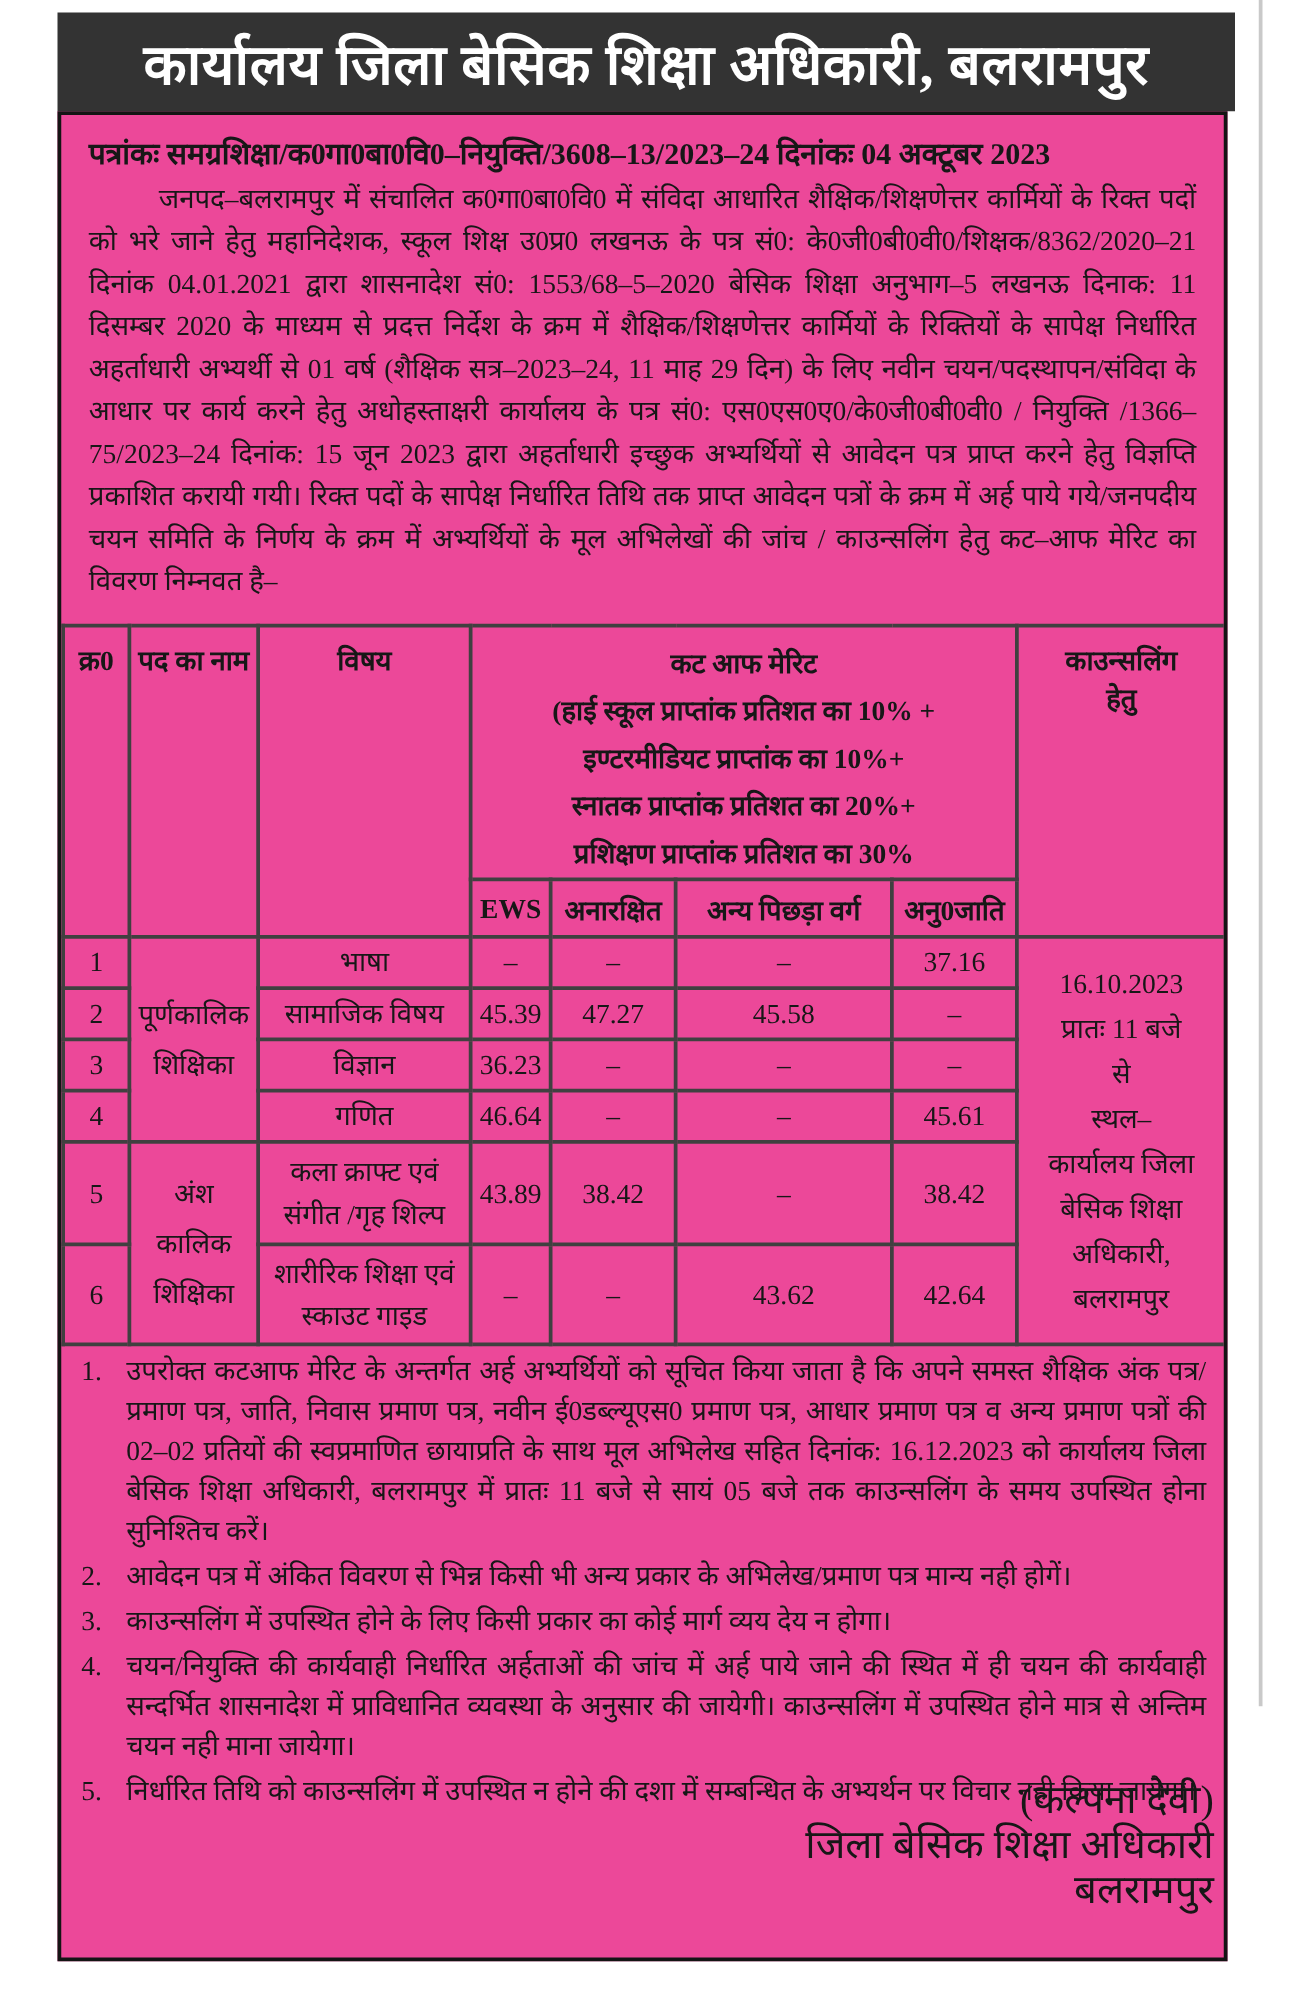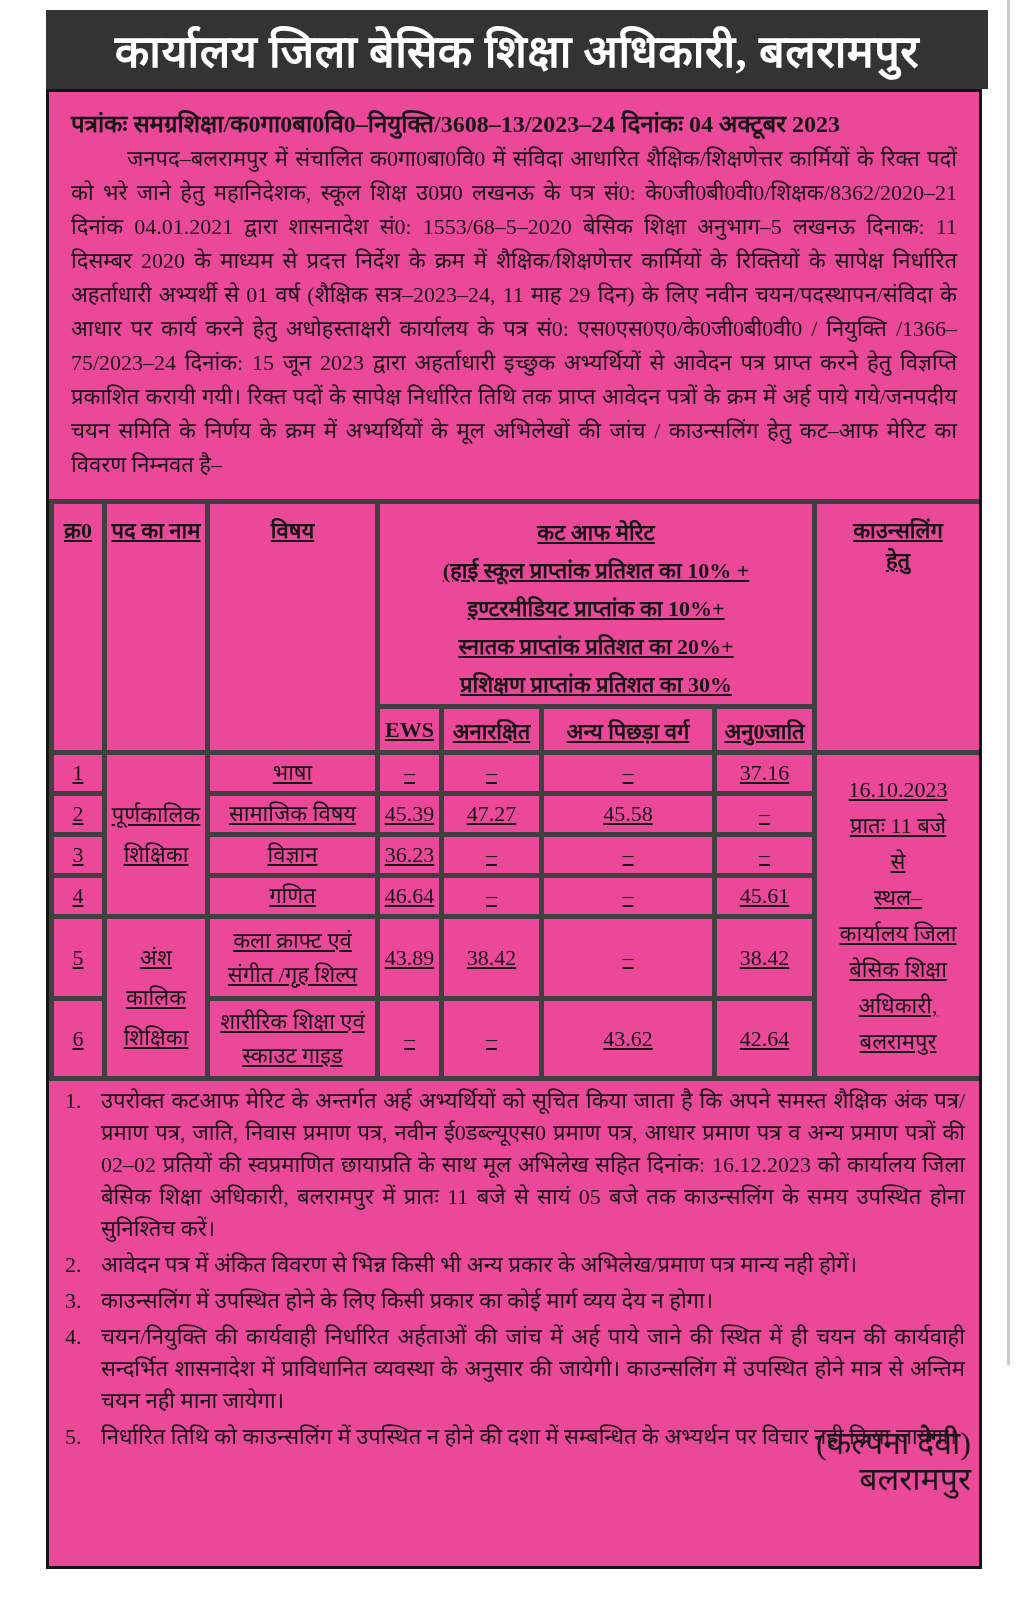--- a/index.html
+++ b/index.html
@@ -39,24 +39,23 @@
     font-size:22px; line-height:34px;
     text-align:justify; text-indent:56px;
   }
 
   table.cutoff {
     border-collapse:collapse; table-layout:fixed;
     width:930px; margin:6px 0 0 0;
     font-size:22px;
   }
   table.cutoff th, table.cutoff td {
-    border:5px solid #404040; padding:0 2px;
+    border:3px solid #404040; padding:0 2px;
     text-align:center; vertical-align:middle;
     overflow:hidden;
-    text-decoration:underline;
   }
   table.cutoff th { font-weight:bold; }
   tr.h1 { height:158px; }
   tr.h1 th { vertical-align:top; padding-top:10px; }
   tr.h2 { height:46px; }
   tr.rA { height:41px; }
   tr.r5 { height:82px; }
   tr.r6 { height:80px; }
   td.group { font-size:22px; line-height:40px; padding:0 4px; }
   td.subj  { line-height:34px;margin-left:44px; }
@@ -214,19 +213,20 @@
         <span class="nt">चयन/नियुक्ति की कार्यवाही निर्धारित अर्हताओं की जांच में अर्ह पाये जाने की स्थित में ही चयन की कार्यवाही सन्दर्भित शासनादेश में प्राविधानित व्यवस्था के अनुसार की जायेगी। काउन्सलिंग में उपस्थित होने मात्र से अन्तिम चयन नही माना जायेगा।</span>
       </div>
       <div class="note">
         <span class="nn">5.</span>
         <span class="nt">निर्धारित तिथि को काउन्सलिंग में उपस्थित न होने की दशा में सम्बन्धित के अभ्यर्थन पर विचार नही किया जायेगा।</span>
       </div>
     </div>
 
     <div class="sig">
       <div>(कल्पना देवी)</div>
+      <div>जिला बेसिक शिक्षा अधिकारी</div>
       <div>बलरामपुर</div>
     </div>
 
   </div>
 
   <div class="scanline"></div>
 </div>
 
 </body></html>

